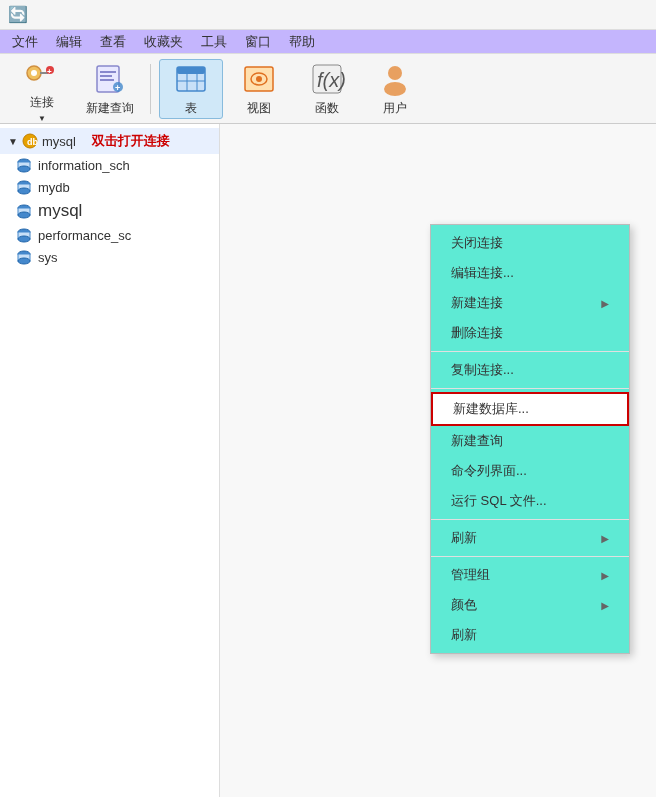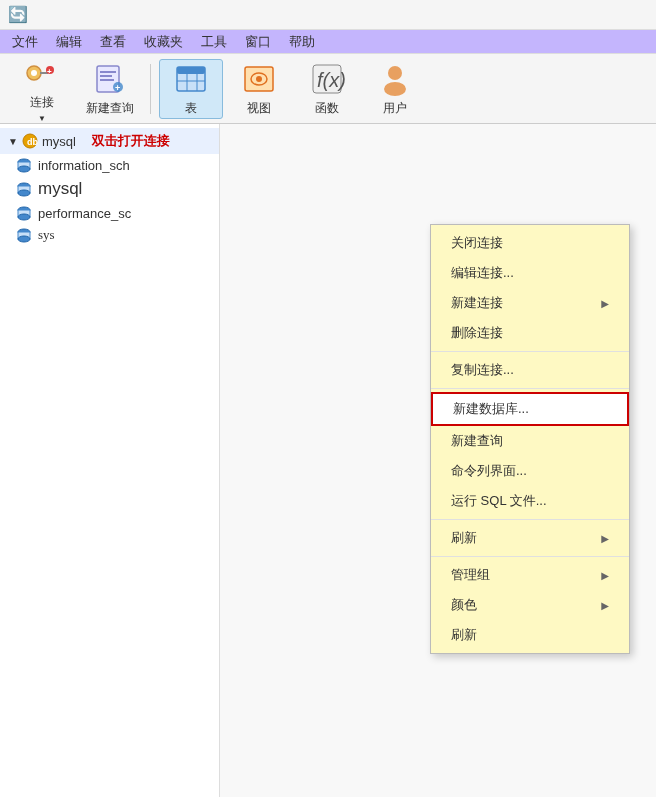--- a/index.html
+++ b/index.html
@@ -125,21 +125,21 @@
       background: #f8f8f8;
       position: relative;
     }
 
     
     .context-menu {
       position: absolute;
       left: 210px;
       top: 100px;
       width: 200px;
-      background: #fef9c3;
+      background: #5eead4;
       border: 1px solid #bbb;
       box-shadow: 3px 3px 8px rgba(0,0,0,0.2);
       z-index: 100;
       padding: 3px 0;
     }
     .ctx-item {
       padding: 6px 20px;
       font-size: 13px;
       color: #333;
       cursor: pointer;
@@ -268,37 +268,45 @@
       <ellipse cx="8" cy="12" rx="6" ry="3" fill="#4488cc" stroke="#2266aa" stroke-width="1"></ellipse>
     </svg>
     <span style="font-size:13px;">information_sch</span>
   </div>
       <div class="db-item">
     <svg width="16" height="16" viewBox="0 0 16 16">
       <ellipse cx="8" cy="5" rx="6" ry="3" fill="#4488cc" stroke="#2266aa" stroke-width="1"></ellipse>
       <rect x="2" y="5" width="12" height="7" fill="#c8e0f8" stroke="#4488cc" stroke-width="1"></rect>
       <ellipse cx="8" cy="12" rx="6" ry="3" fill="#4488cc" stroke="#2266aa" stroke-width="1"></ellipse>
     </svg>
+    <span style="font-size:13px;">mydb</span>
+  </div>
+      <div class="db-item">
+    <svg width="16" height="16" viewBox="0 0 16 16">
+      <ellipse cx="8" cy="5" rx="6" ry="3" fill="#4488cc" stroke="#2266aa" stroke-width="1"></ellipse>
+      <rect x="2" y="5" width="12" height="7" fill="#c8e0f8" stroke="#4488cc" stroke-width="1"></rect>
+      <ellipse cx="8" cy="12" rx="6" ry="3" fill="#4488cc" stroke="#2266aa" stroke-width="1"></ellipse>
+    </svg>
     <span style="font-size:17px;">mysql</span>
   </div>
       <div class="db-item">
     <svg width="16" height="16" viewBox="0 0 16 16">
       <ellipse cx="8" cy="5" rx="6" ry="3" fill="#4488cc" stroke="#2266aa" stroke-width="1"></ellipse>
       <rect x="2" y="5" width="12" height="7" fill="#c8e0f8" stroke="#4488cc" stroke-width="1"></rect>
       <ellipse cx="8" cy="12" rx="6" ry="3" fill="#4488cc" stroke="#2266aa" stroke-width="1"></ellipse>
     </svg>
     <span style="font-size:13px;">performance_sc</span>
   </div>
       <div class="db-item">
     <svg width="16" height="16" viewBox="0 0 16 16">
       <ellipse cx="8" cy="5" rx="6" ry="3" fill="#4488cc" stroke="#2266aa" stroke-width="1"></ellipse>
       <rect x="2" y="5" width="12" height="7" fill="#c8e0f8" stroke="#4488cc" stroke-width="1"></rect>
       <ellipse cx="8" cy="12" rx="6" ry="3" fill="#4488cc" stroke="#2266aa" stroke-width="1"></ellipse>
     </svg>
-    <span style="font-size:13px;font-family:Liberation Serif, serif;">sys</span>
+    <span style="font-size:13px;">sys</span>
   </div>
     </div>
 
   <div class="content-area">
 
     <div class="context-menu">
     <div class="ctx-item">
           <span>关闭连接</span>
         </div>
         <div class="ctx-item">

